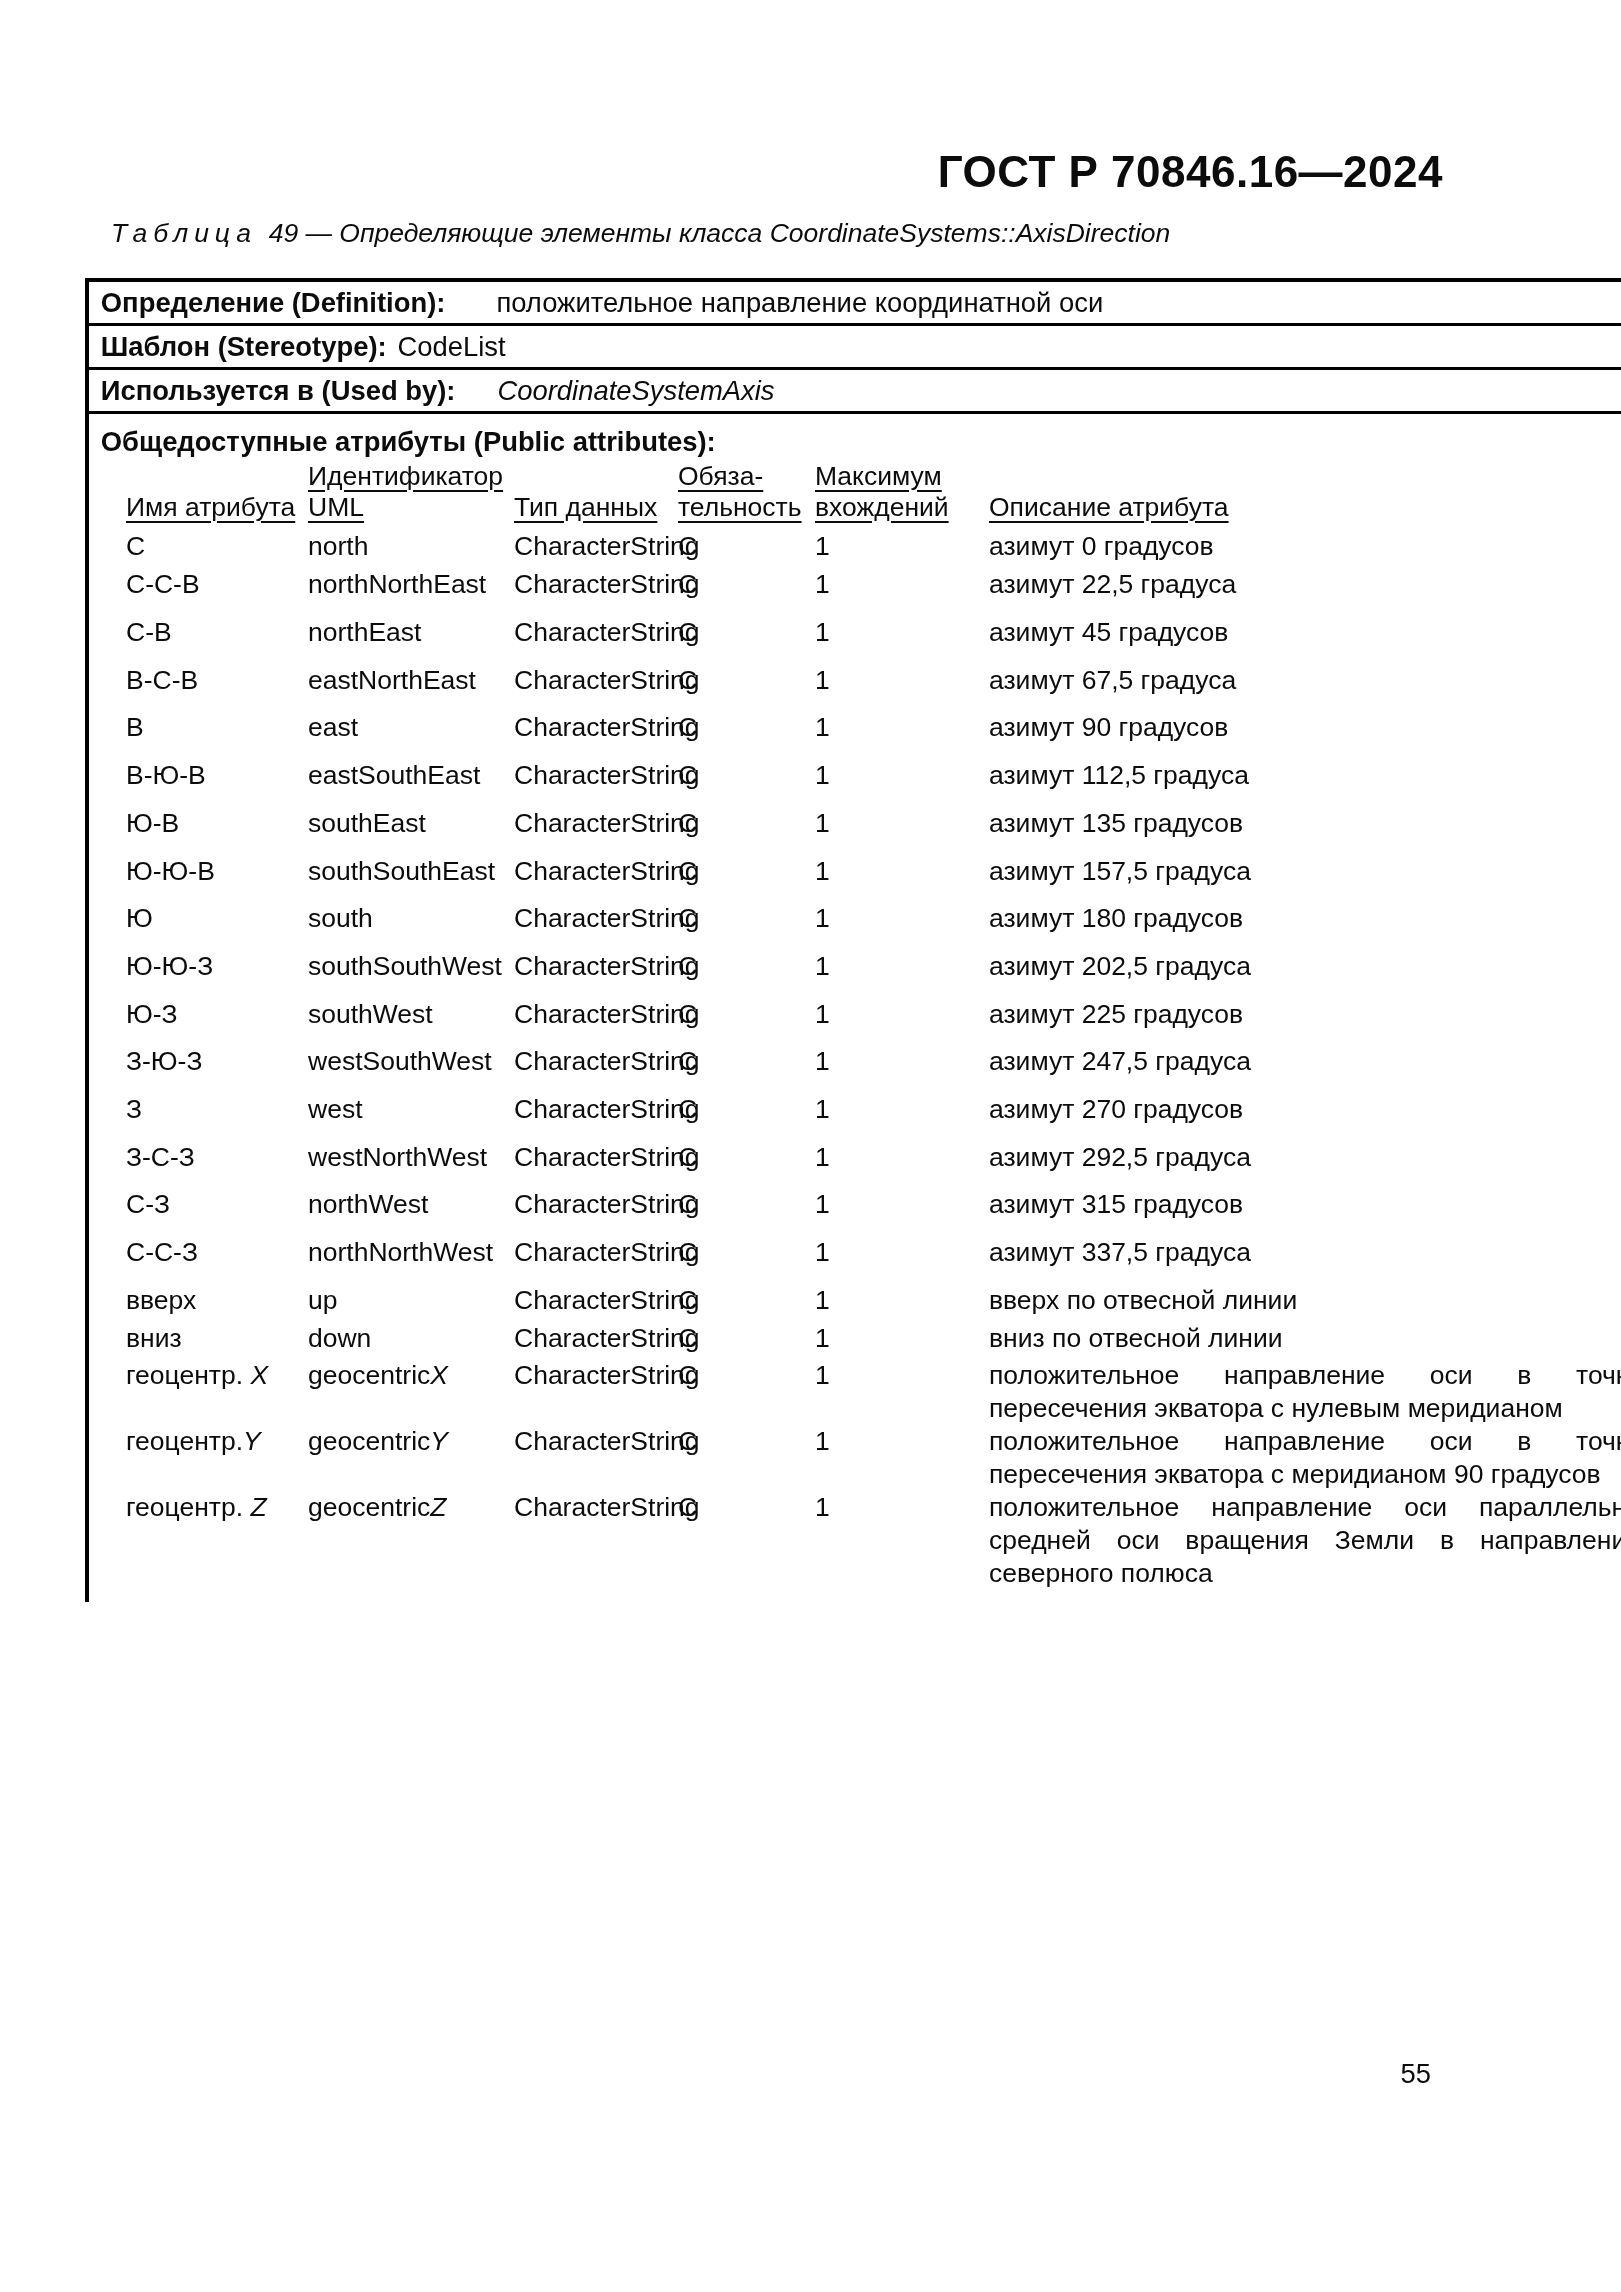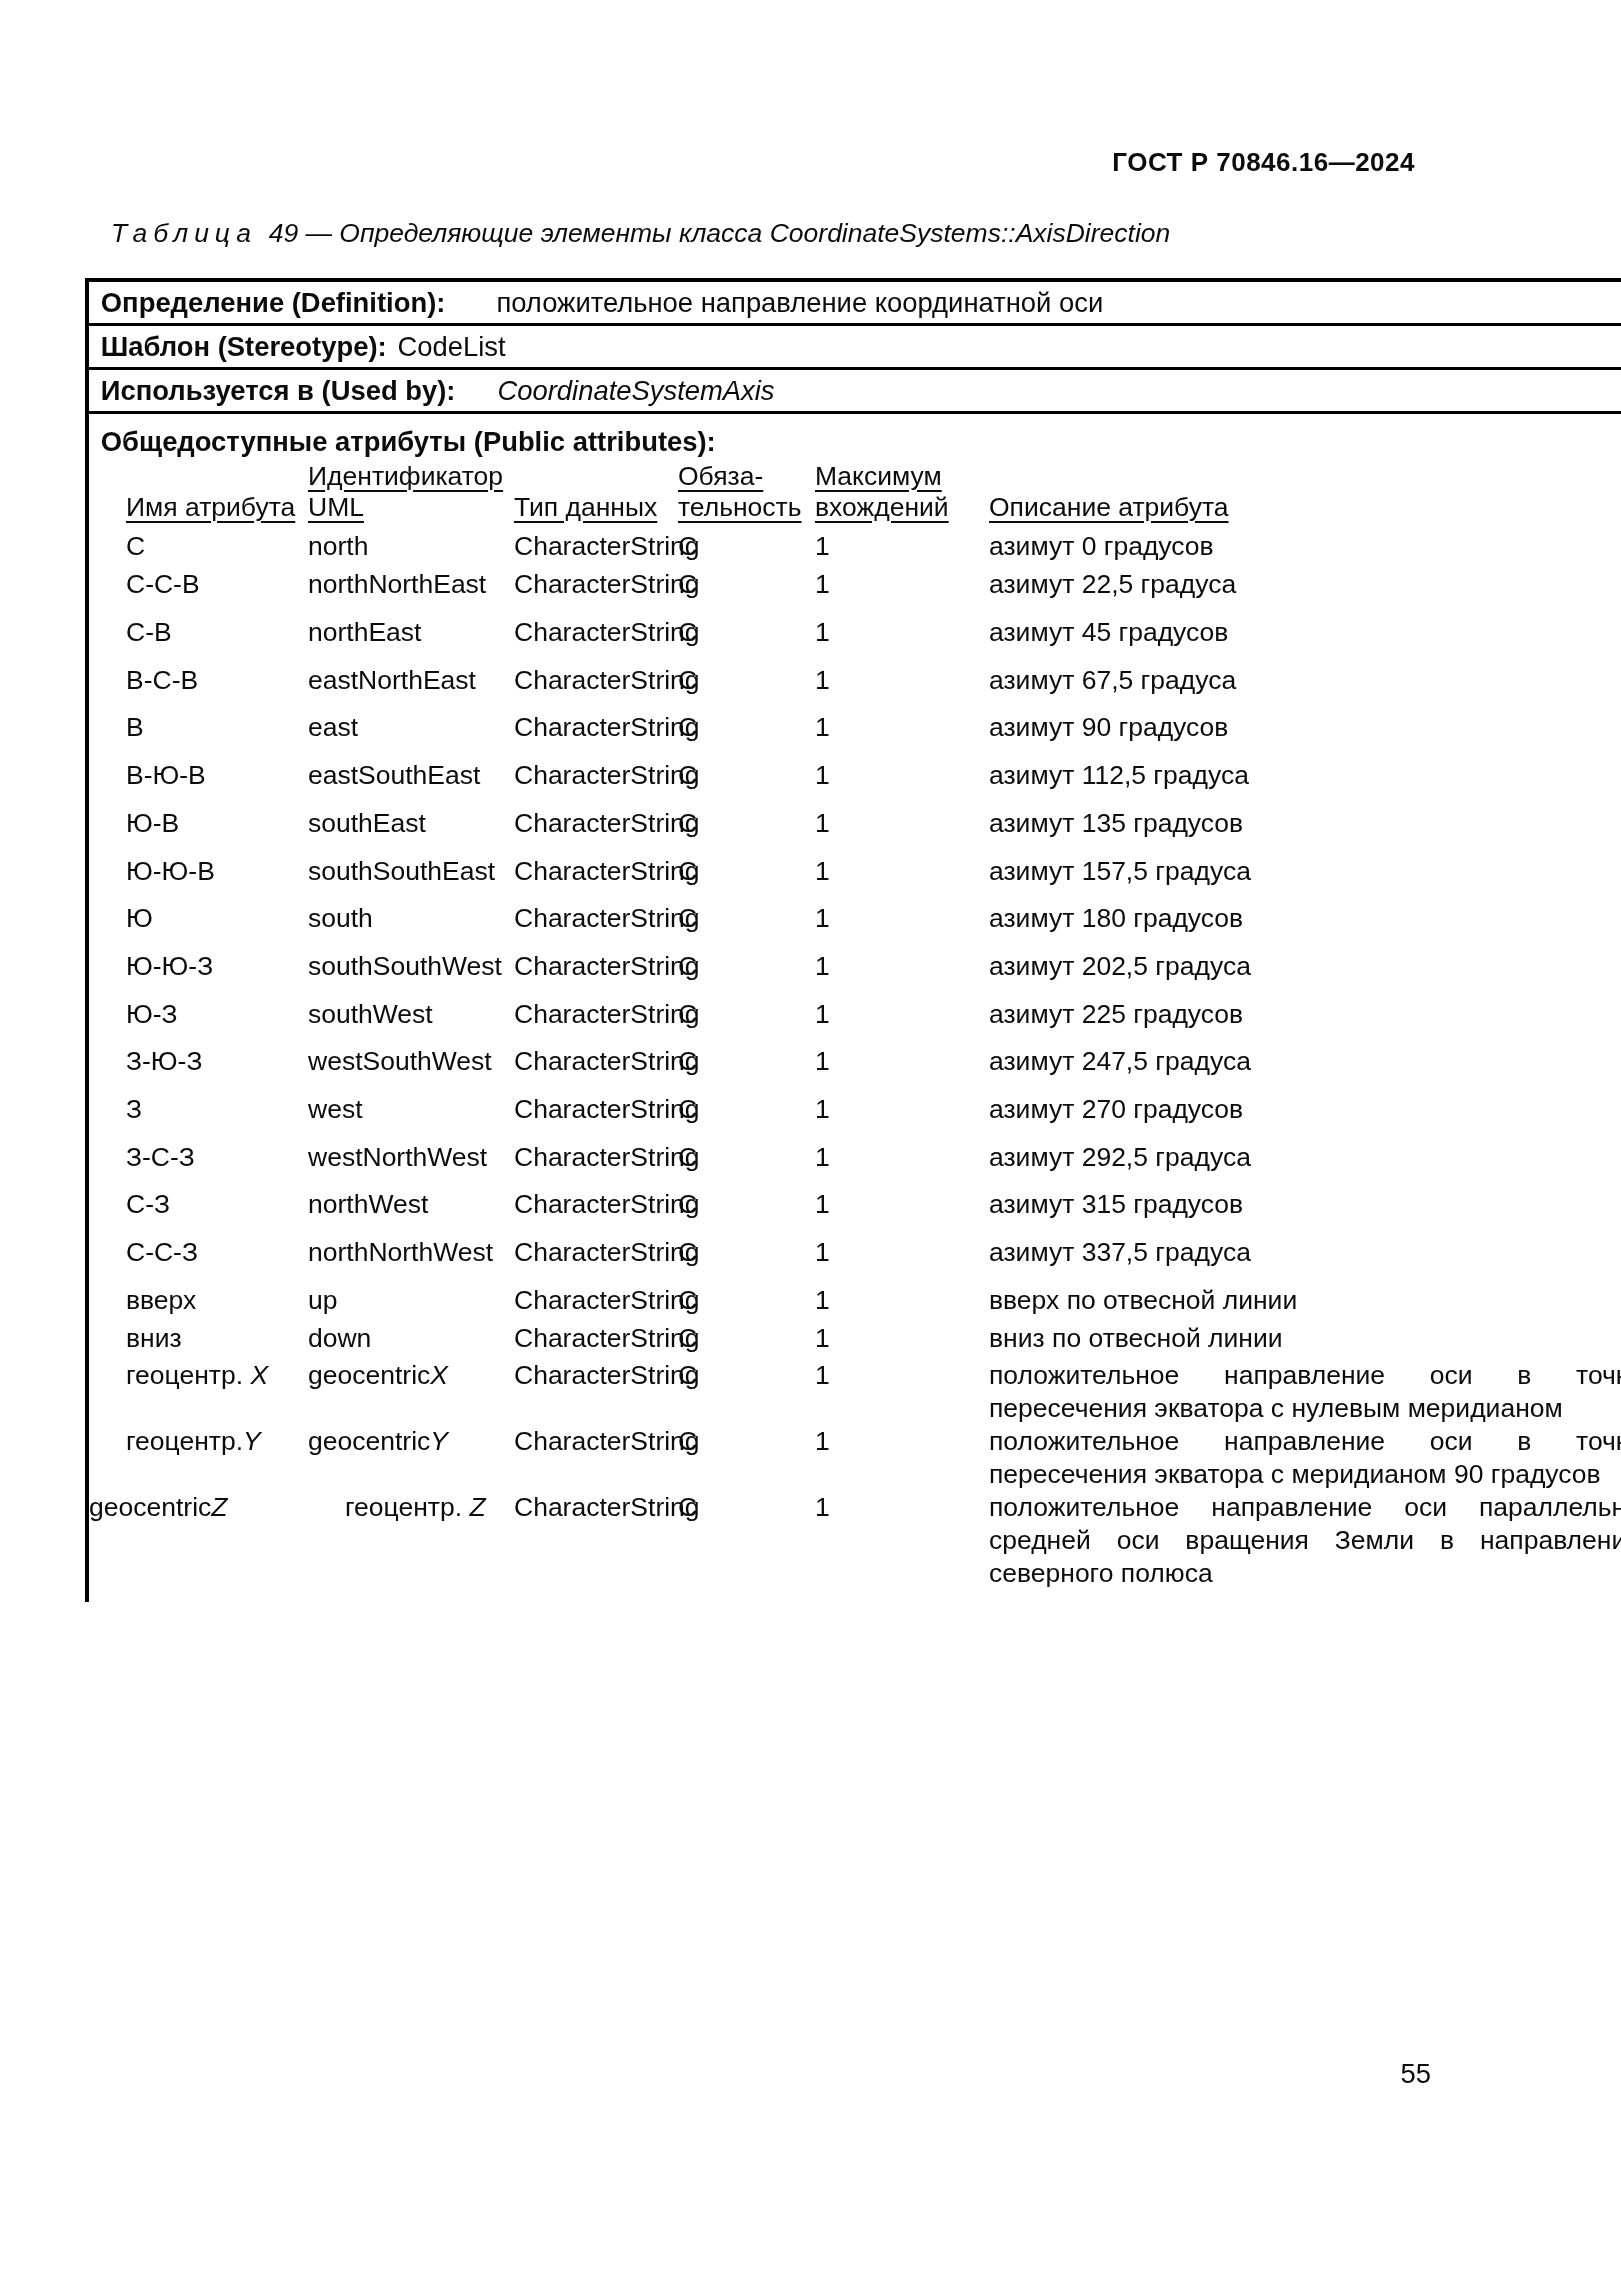--- a/index.html
+++ b/index.html
@@ -7,22 +7,22 @@
     width: 1621px; height: 2293px;
     background: #ffffff;
     color: #0c0c0c;
     font-family: "Liberation Sans", sans-serif;
     position: relative;
     -webkit-font-smoothing: antialiased;
   }
 
   .gost-header {
     position: absolute;
-    top: 147px; right: 206px;
-    font-size: 26px; font-weight: 700;
+    top: 147px; right: 178px;
+    font-size: 44px; font-weight: 700;
     letter-spacing: 0.5px;
     white-space: nowrap;
   }
 
   .table-caption {
     position: absolute;
     top: 218px; left: 111px;
     font-size: 26.5px;
     white-space: nowrap;
     font-style: italic;
@@ -308,22 +308,22 @@
   <div class="grid-row m-multi justify">
     <div class="cell c1">геоцентр.<i>Y</i></div>
     <div class="cell c2">geocentric<i>Y</i></div>
     <div class="cell c3">CharacterString</div>
     <div class="cell c4">C</div>
     <div class="cell c5">1</div>
     <div class="cell c6">положительное направление оси в&nbsp;точку пересечения экватора с&nbsp;меридианом 90 градусов</div>
   </div>
 
   <div class="grid-row m-multi justify">
+    <div class="cell c1">геоцентр. <i>Z</i></div>
     <div class="cell c2">geocentric<i>Z</i></div>
-    <div class="cell c1">геоцентр. <i>Z</i></div>
     <div class="cell c3">CharacterString</div>
     <div class="cell c4">C</div>
     <div class="cell c5">1</div>
     <div class="cell c6">положительное направление оси параллельно средней оси вращения Земли в&nbsp;направление северного полюса</div>
   </div>
 </div>
   </div>
 </div>
 
 <div class="page-number">55</div>

